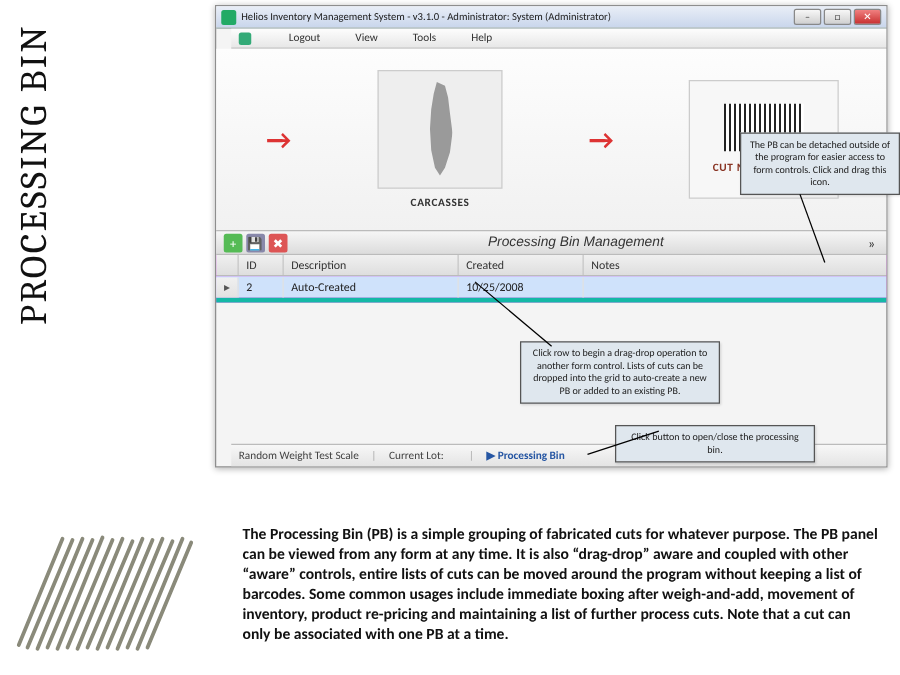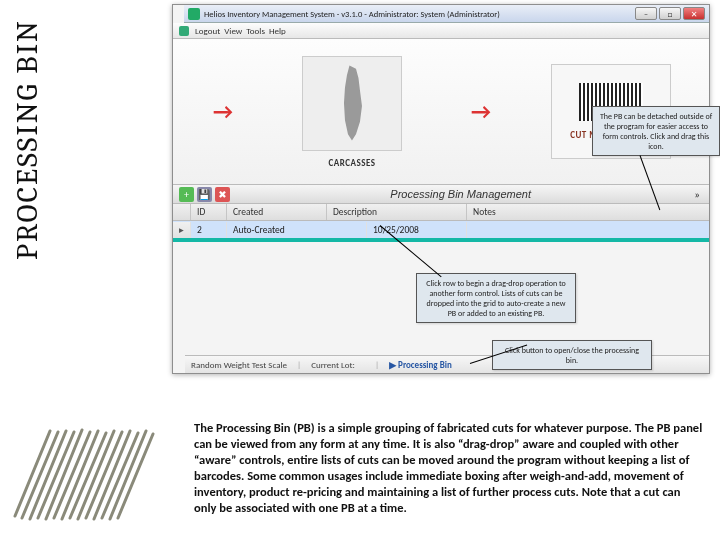--- a/index.html
+++ b/index.html
@@ -21,30 +21,29 @@
 
   .app-window {
     position: absolute; top: 4px; left: 172px; width: 538px; height: 370px;
     border: 1px solid #8e8e8e; background: #f4f4f4; font-size: 9px;
     box-shadow: 0 1px 5px rgba(0,0,0,.3);
   }
   .titlebar {
     height: 18px; background: linear-gradient(#e9eef7,#c9d6ec);
     display: flex; align-items: center; padding: 0 4px; justify-content: space-between;
     border-bottom: 1px solid #9aa;
-    margin-left: 11px;
   }
   .titlebar-left { display:flex; align-items:center; gap:4px; }
   .app-icon { width:12px; height:12px; background:#2a6; border-radius:2px; }
   .title-text { font-size: 8.5px; color:#222; }
   .win-controls { display:flex; gap:2px; }
   .win-btn { width:22px; height:13px; background:linear-gradient(#f7f7f7,#d0d0d0); border:1px solid #888; border-radius:2px; display:flex; align-items:center; justify-content:center; font-size:8px; color:#333; }
   .win-btn.close { background: linear-gradient(#f08080,#c83030); color:#fff; }
 
-  .menubar { height:16px; background:linear-gradient(#fdfdfd,#e7e7e7); border-bottom:1px solid #bbb; display:flex; align-items:center; padding:0 6px; gap:4px; }
+  .menubar { height:16px; background:linear-gradient(#fdfdfd,#e7e7e7); border-bottom:1px solid #bbb; display:flex; align-items:center; padding:0 6px; gap:28px;margin-left:12px; }
   .menubar span { font-size:9px; color:#333; }
   .logout-icon { width:10px; height:10px; background:#3a7; border-radius:2px; margin-right:2px; }
 
   .flow-area { height:145px; background: linear-gradient(#fdfdfd,#f1f1f1); display:flex; align-items:center; justify-content:space-around; padding: 8px 10px; }
   .flow-item { width:118px; text-align:center; }
   .flow-img { width:100px; height:95px; margin:0 auto 6px; border:1px solid #ccc; background:#eee; display:flex; align-items:center; justify-content:center; }
   .flow-label { font-size:9px; font-weight:bold; color:#333; letter-spacing:.5px; }
   .arrow { color:#d33; font-size:22px; font-weight:bold; }
   .cut-mgmt-img { width:120px; height:95px; border:1px solid #ccc; background:#f7f7f7; display:flex; flex-direction:column; align-items:center; justify-content:center; }
   .barcode { width:64px; height:38px; background: repeating-linear-gradient(90deg,#222 0 2px,#fff 2px 4px); margin-bottom:8px; }
@@ -190,22 +189,22 @@
         <div class="ico del">✖</div>
       </div>
       <div class="hdr-title">Processing Bin Management</div>
       <div class="detach-btn">»</div>
     </div>
 
     <div class="grid">
       <div class="grid-header">
         <div class="gh idx"></div>
         <div class="gh id">ID</div>
+        <div class="gh desc">Description</div>
         <div class="gh created">Created</div>
-        <div class="gh desc">Description</div>
         <div class="gh notes last-cell-border">Notes</div>
       </div>
       <div class="grid-row selected">
         <div class="gc idx">▸</div>
         <div class="gc id">2</div>
         <div class="gc desc">Auto-Created</div>
         <div class="gc created">10/25/2008</div>
         <div class="gc notes last-cell-border"></div>
       </div>
     </div>

